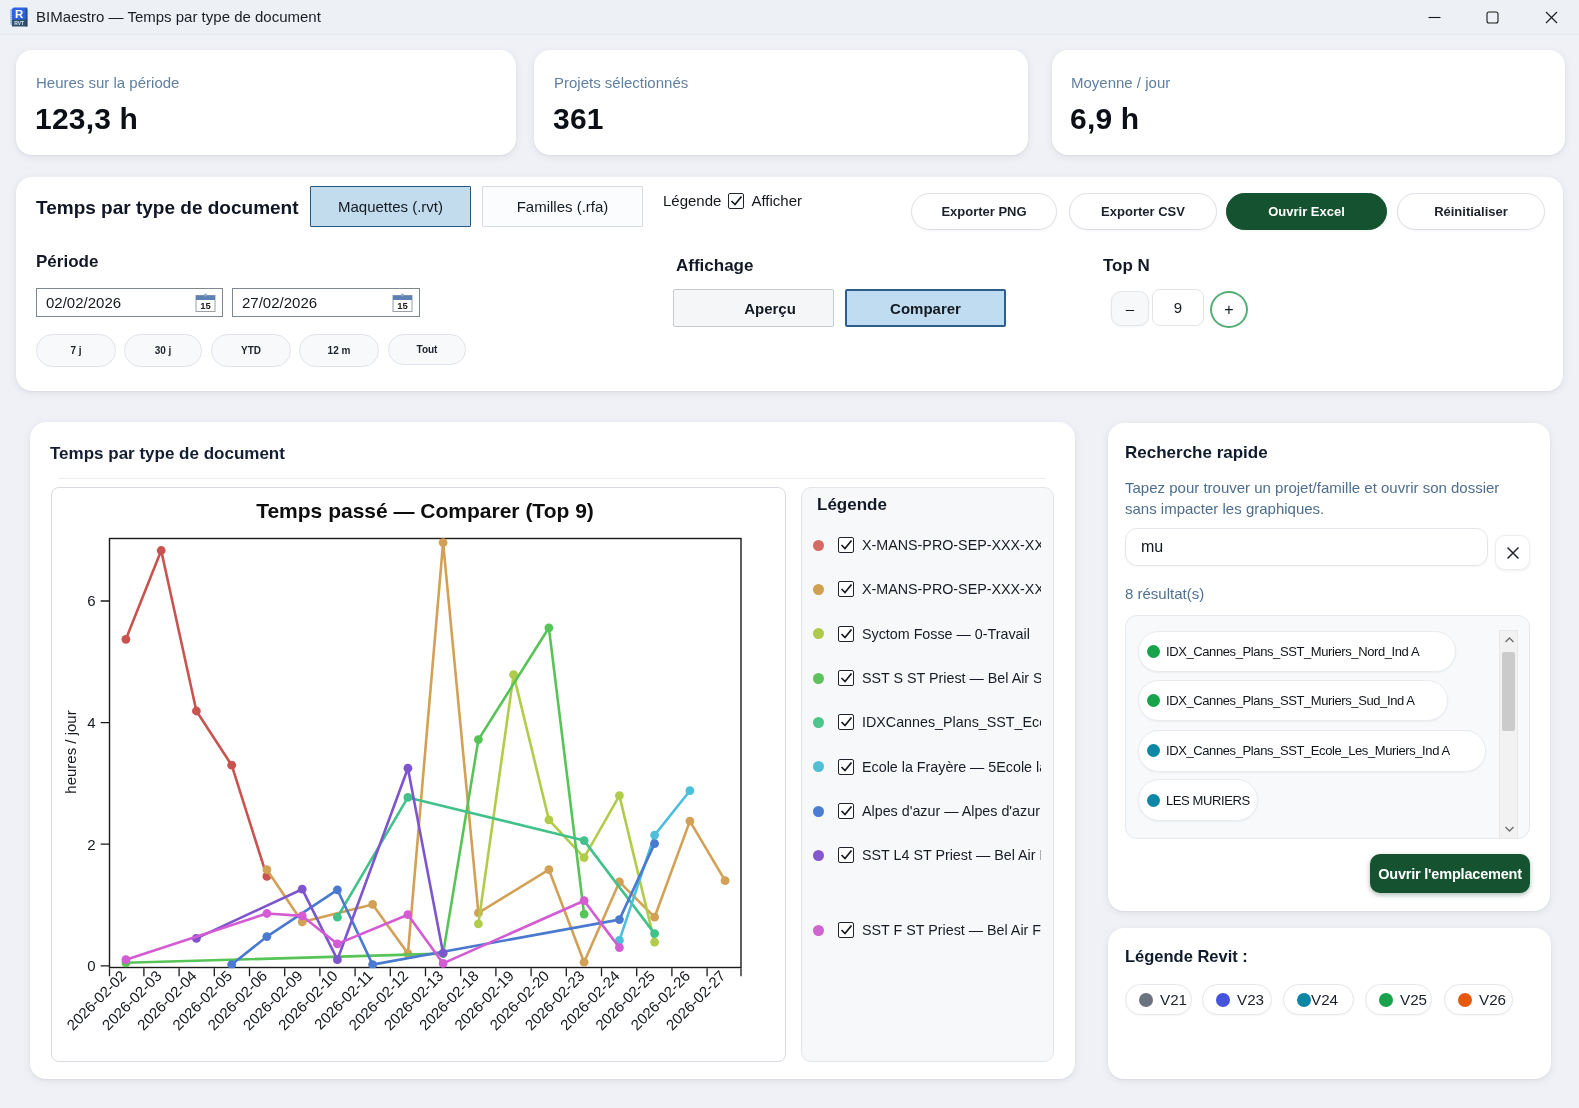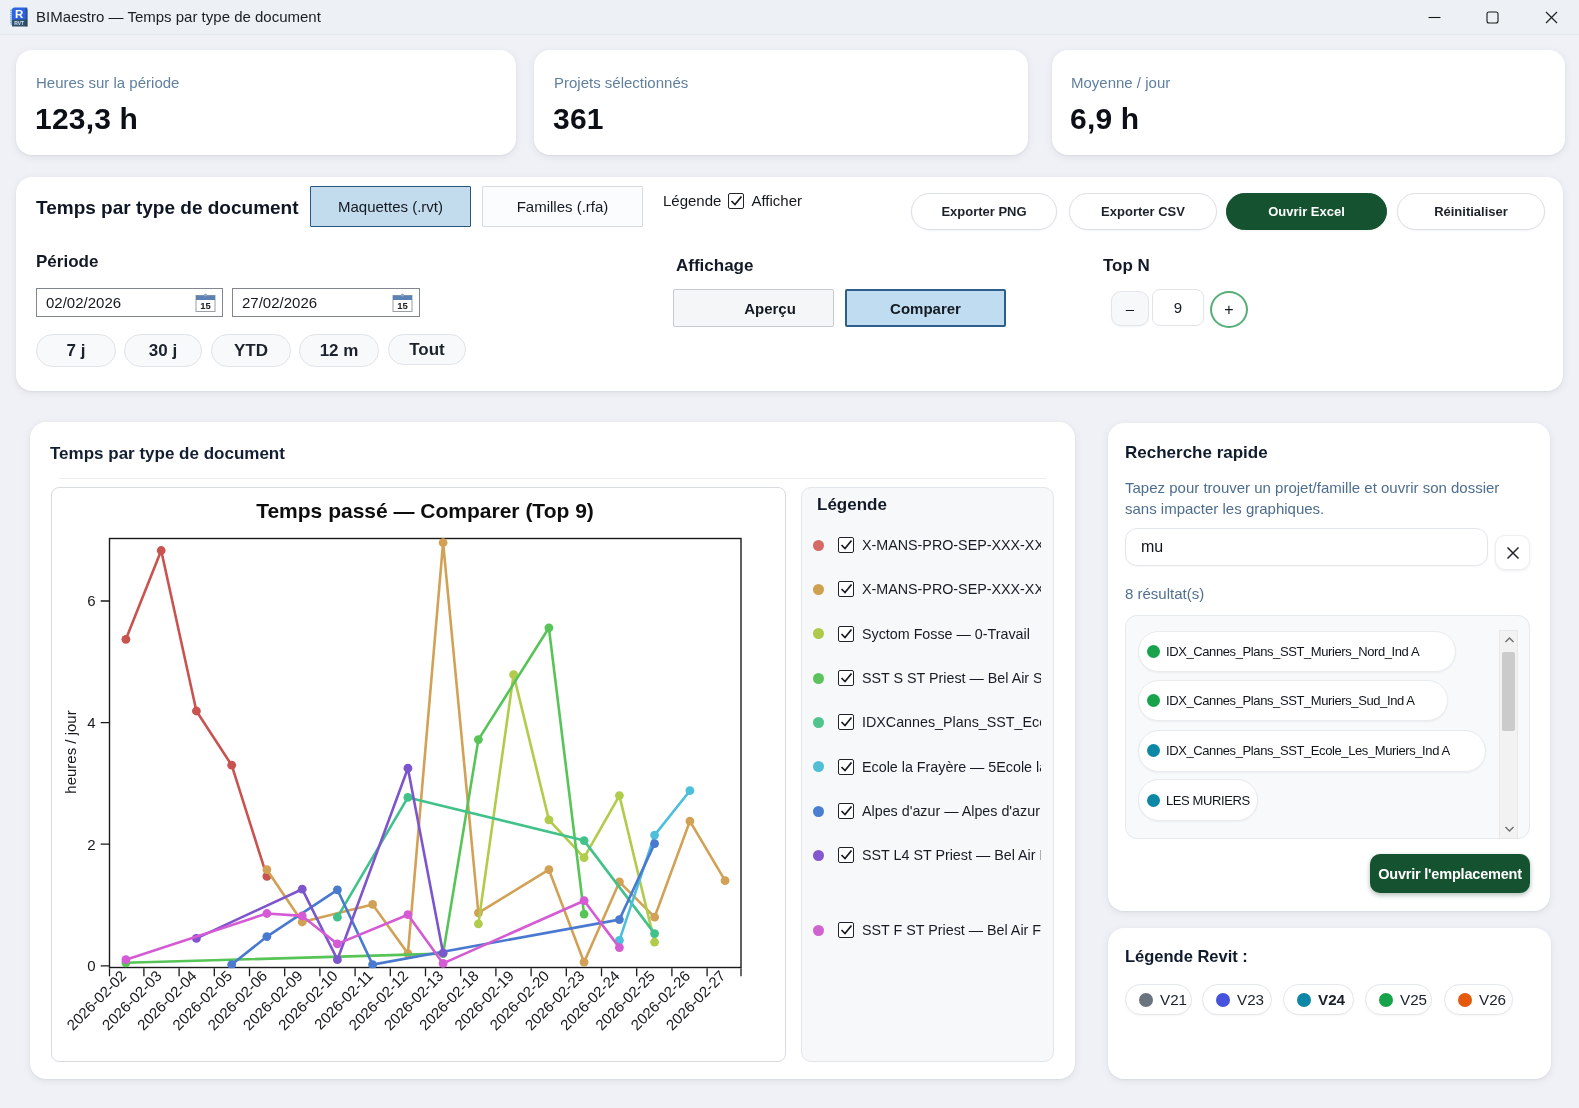--- a/index.html
+++ b/index.html
@@ -9,21 +9,21 @@
   .card { position:absolute; background:#fff; border-radius:16px; box-shadow:0 1px 2px rgba(25,35,55,.06), 0 2px 8px rgba(25,35,55,.07); }
   .titlebar { position:absolute; left:0; top:0; width:1579px; height:35px; background:#edf0f5; border-bottom:1px solid #e6e9ee; }
   .title-txt { position:absolute; left:36px; top:8px; font-size:15px; color:#1b1e23; }
   .statlabel { font-size:15px; color:#61809f; }
   .statval { font-size:30px; font-weight:bold; color:#0c1016; letter-spacing:.2px; }
   .h-panel { font-size:19px; font-weight:bold; color:#0e1524; }
   .h-sub { font-size:17px; font-weight:bold; color:#121826; }
   .btn { position:absolute; display:flex; align-items:center; justify-content:center; background:#fff; border:1px solid #dcdfe5; border-radius:19px; font-size:13px; font-weight:bold; color:#1c222b; box-shadow:0 1px 2px rgba(25,35,55,.05); }
   .btn-green { background:#15522f; border-color:#15522f; color:#fff; }
   .sq-btn { position:absolute; display:flex; align-items:center; justify-content:center; font-size:15px; color:#141a22; }
-  .pill { position:absolute; display:flex; align-items:center; justify-content:center; background:#f8f9fb; border:1px solid #e0e3e9; border-radius:17px; font-size:17px; font-weight:bold; color:#1c222b; }
+  .pill { position:absolute; display:flex; align-items:center; justify-content:center; background:#f8f9fb; border:1px solid #e0e3e9; border-radius:17px; font-size:10px; font-weight:bold; color:#1c222b; }
   .cb { position:relative; width:16px; height:16px; border:1.6px solid #20242a; border-radius:2px; background:#fff; display:inline-block; }
   .cb svg { position:absolute; left:0.5px; top:1px; }
   .dot { border-radius:50%; display:inline-block; }
   .lgd-item { position:absolute; left:813px; display:flex; align-items:center; height:22px; }
   .lgd-txt { font-size:14.3px; color:#171c24; white-space:nowrap; }
   .res-pill { position:absolute; background:#fff; border:1px solid #e9ebef; border-radius:21px; box-shadow:0 1px 2px rgba(25,35,55,.05); display:flex; align-items:center; font-size:13px; letter-spacing:-0.4px; color:#10151c; white-space:nowrap; overflow:hidden; }
   .chip { position:absolute; height:31px; background:#fff; border:1px solid #e4e7ec; border-radius:16px; box-shadow:0 1px 2px rgba(25,35,55,.04); display:flex; align-items:center; font-size:15.2px; color:#1a2029; }
   .winbtn { position:absolute; top:0; width:46px; height:34px; display:flex; align-items:center; justify-content:center; }
 </style>
 </head>
@@ -358,21 +358,21 @@
   <div class="chip" style="left:17px;top:56px;width:67px;">
       <span class="dot" style="width:14px;height:14px;background:#6b7280;margin-left:13px;"></span>
       <span style="margin-left:7px;">V21</span>
     </div>
   <div class="chip" style="left:94px;top:56px;width:70px;">
       <span class="dot" style="width:14px;height:14px;background:#4553dd;margin-left:13px;"></span>
       <span style="margin-left:7px;">V23</span>
     </div>
   <div class="chip" style="left:175px;top:56px;width:71px;">
       <span class="dot" style="width:14px;height:14px;background:#0d87a6;margin-left:13px;"></span>
-      <span style="margin-left:7px;font-weight:bold;">V24</span>
+      <span style="">V24</span>
     </div>
   <div class="chip" style="left:257px;top:56px;width:67px;">
       <span class="dot" style="width:14px;height:14px;background:#16a34a;margin-left:13px;"></span>
       <span style="margin-left:7px;">V25</span>
     </div>
   <div class="chip" style="left:336px;top:56px;width:69px;">
       <span class="dot" style="width:14px;height:14px;background:#e4590e;margin-left:13px;"></span>
       <span style="margin-left:7px;">V26</span>
     </div>
 </div>

